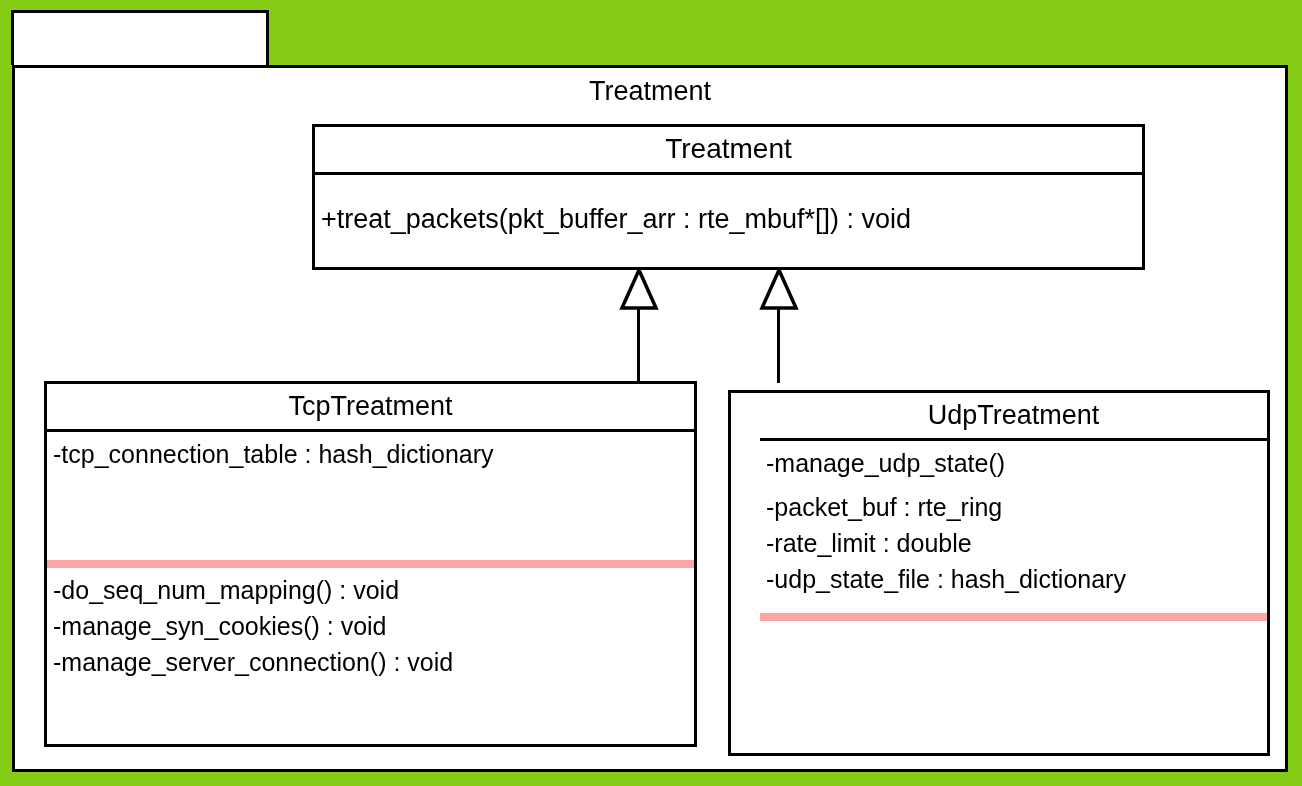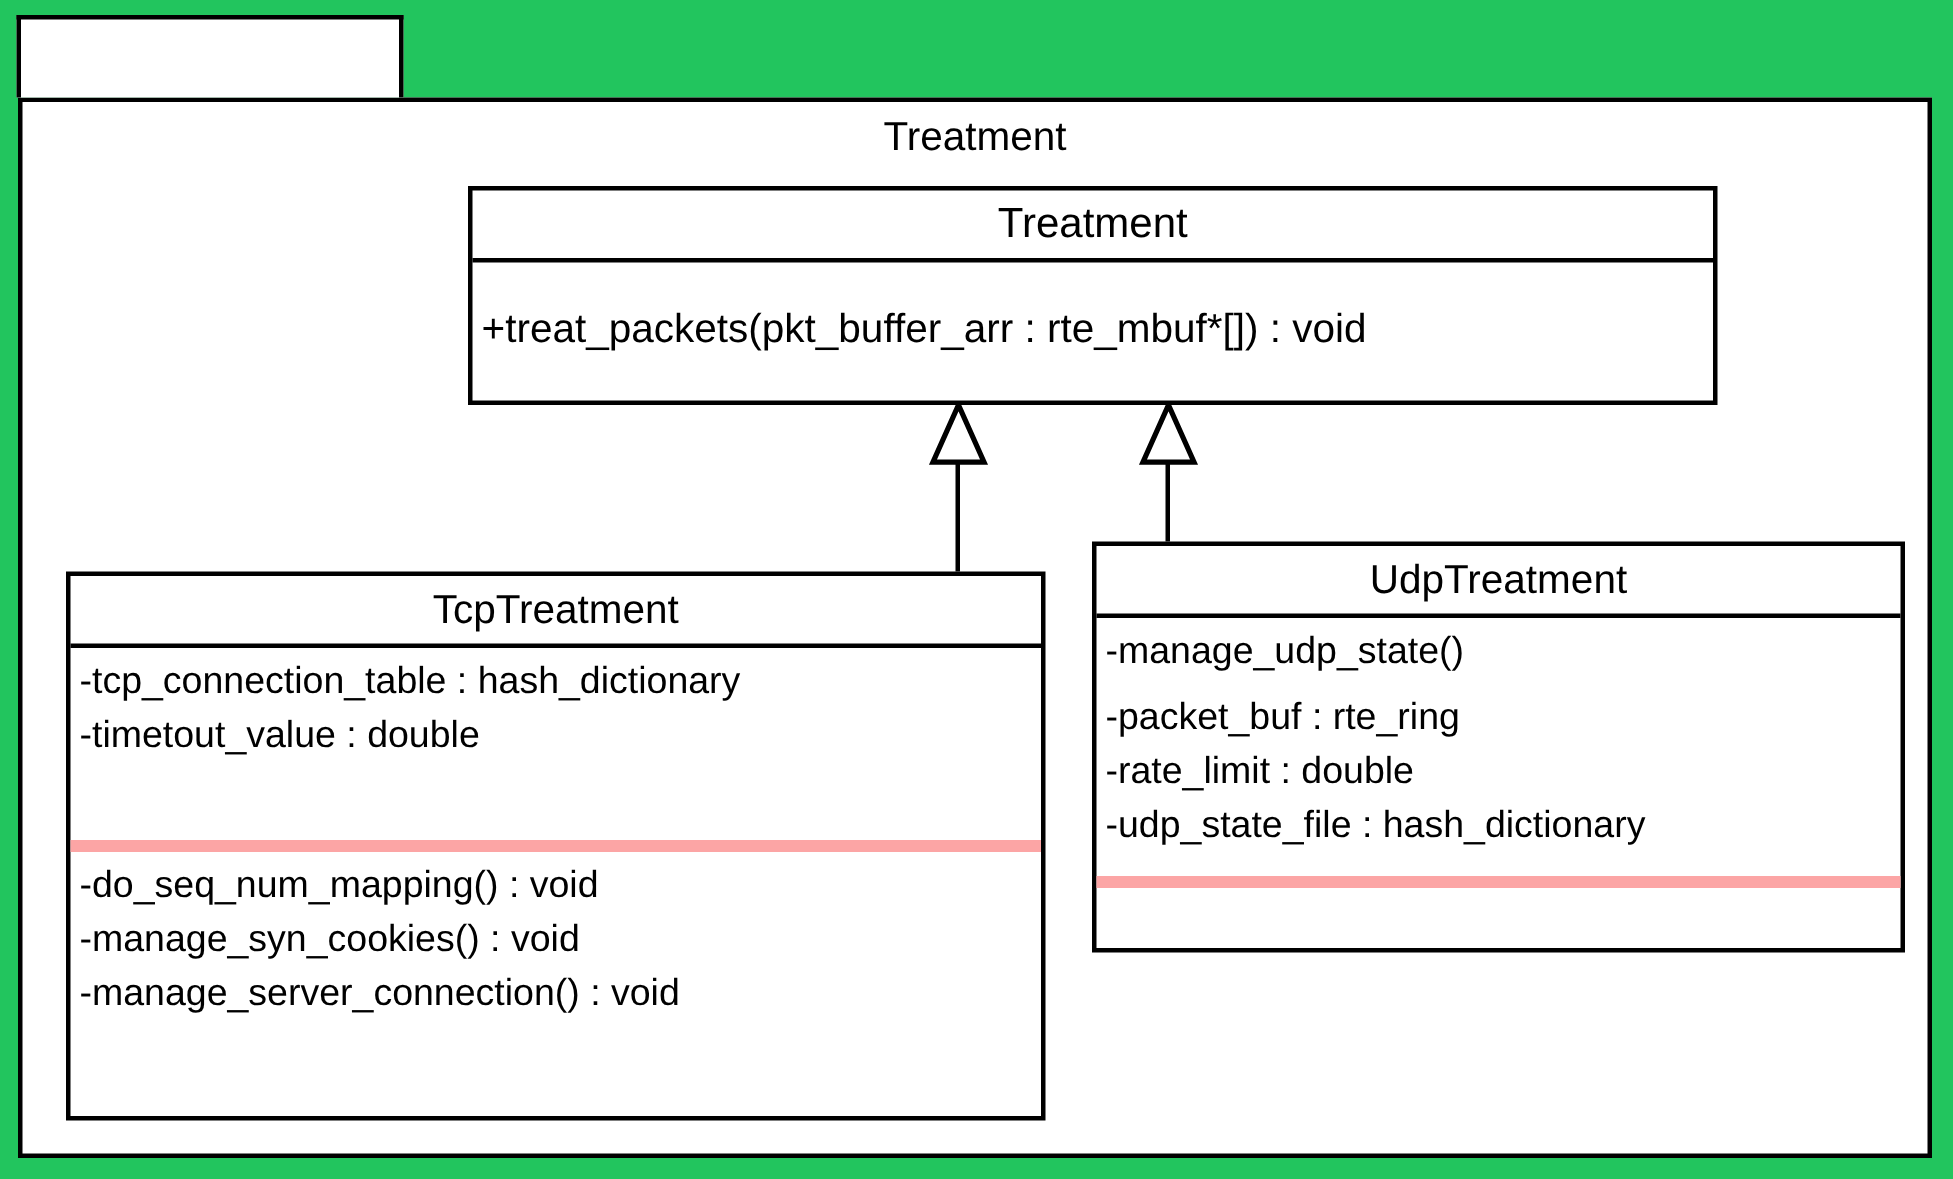--- a/index.html
+++ b/index.html
@@ -8,21 +8,21 @@
     background: #ffffff;
   }
   body {
     font-family: "Liberation Sans", sans-serif;
     color: #000000;
   }
   #canvas {
     position: relative;
     width: 1302px;
     height: 786px;
-    background: #22c55e;
+    background: #84cc16;
     overflow: hidden;
   }
 
   
   .pkg-tab {
     position: absolute;
     left: 11px;
     top: 10px;
     width: 258px;
     height: 55px;
@@ -102,23 +102,24 @@
   #tcp-class {
     left: 44px;
     top: 381px;
     width: 653px;
     height: 366px;
   }
   #tcp-class .attrs { height: 136px; }
 
   #udp-class {
     left: 728px;
-    top: 361px;
+    top: 390px;
     width: 542px;
-    height: 274px;
+    height: 366px;
+    padding-left: 29px;
   }
   #udp-class .attrs { height: 136px; }
 
   
   .gen-line {
     position: absolute;
     width: 3px;
     background: #000000;
     z-index: 4;
   }
@@ -157,21 +158,20 @@
     <svg width="40" height="42" viewBox="0 0 40 42">
       <polygon points="20,2 37,40 3,40" fill="#ffffff" stroke="#000000" stroke-width="3.5"></polygon>
     </svg>
   </div>
   <div class="gen-line" style="left:777px; top:305px; height:78px;"></div>
 
   <div class="uml-class" id="tcp-class">
     <div class="uml-name">TcpTreatment</div>
     <div class="uml-compartment attrs divided">
       <div class="uml-row">-tcp_connection_table : hash_dictionary</div>
-      <div class="uml-row">-timetout_value : double</div>
     </div>
     <div class="uml-compartment methods">
       <div class="uml-row">-do_seq_num_mapping() : void</div>
       <div class="uml-row">-manage_syn_cookies() : void</div>
       <div class="uml-row">-manage_server_connection() : void</div>
     </div>
   </div>
 
   <div class="uml-class" id="udp-class">
     <div class="uml-name">UdpTreatment</div>

